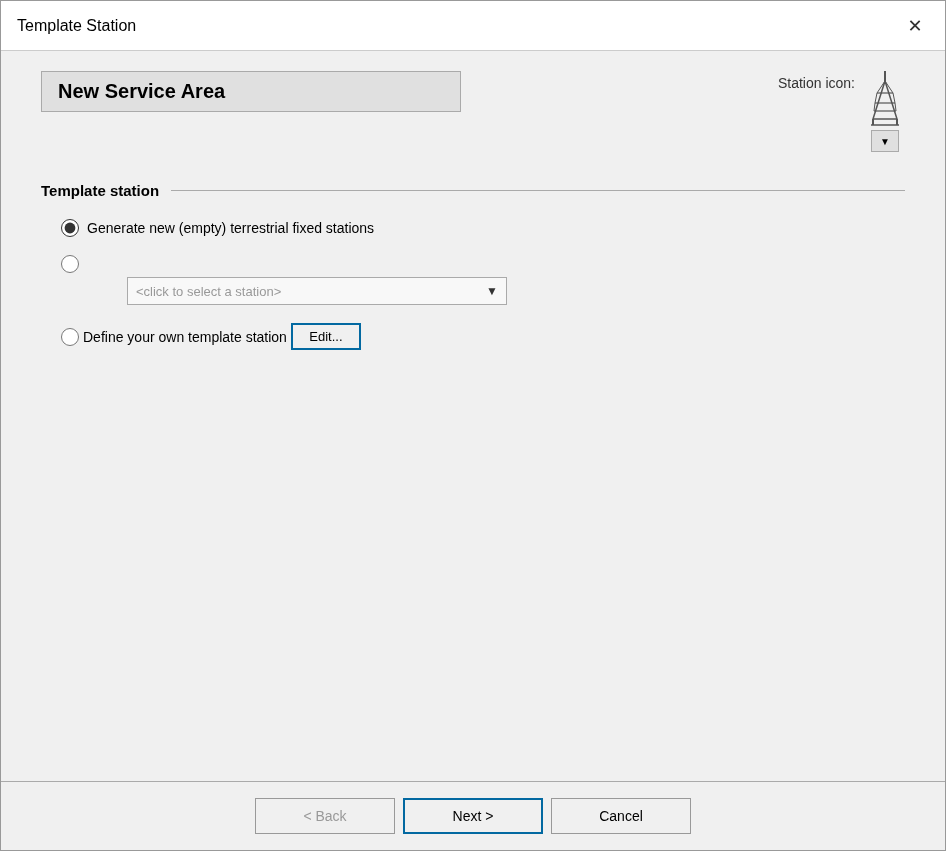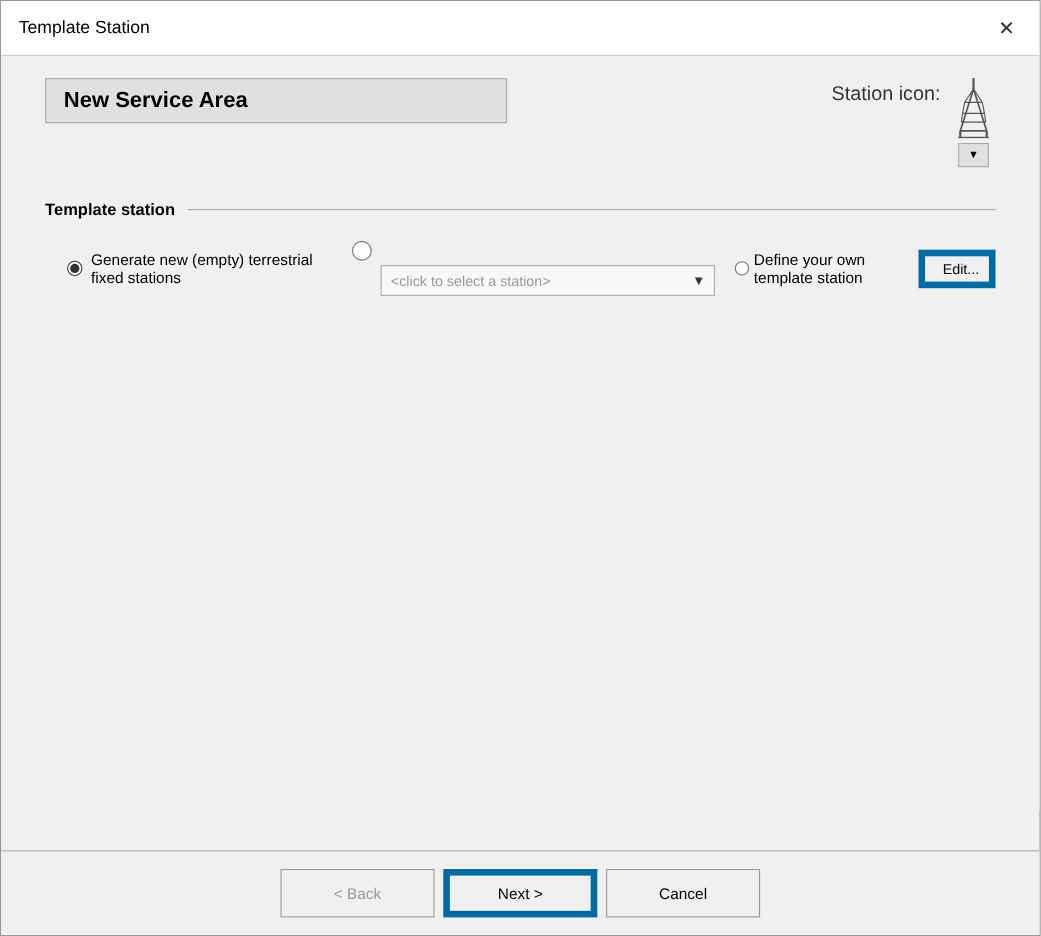--- a/index.html
+++ b/index.html
@@ -80,21 +80,21 @@
       width: 420px;
     }
 
     .station-icon-section {
       display: flex;
       align-items: flex-start;
       gap: 10px;
     }
 
     .station-icon-label {
-      font-size: 18px;
+      font-size: 14px;
       color: #333;
       margin-top: 4px;
     }
 
     .station-icon-container {
       display: flex;
       flex-direction: column;
       align-items: center;
       gap: 4px;
     }
@@ -132,21 +132,21 @@
     }
 
     .section-divider {
       flex: 1;
       height: 1px;
       background: #aaa;
     }
 
     .options-container {
       display: flex;
-      flex-direction: row;
+      flex-direction: column;
       gap: 18px;
       margin-left: 20px;
     }
 
     .radio-option {
       display: flex;
       align-items: center;
       gap: 8px;
     }
 
@@ -164,48 +164,49 @@
     }
 
     .station-select-row {
       display: flex;
       align-items: center;
       margin-left: 26px;
       margin-top: 4px;
     }
 
     .station-dropdown {
-      width: 304px;
+      width: 380px;
       height: 28px;
       background: #f8f8f8;
       border: 1px solid #aaa;
       color: #999;
       padding: 2px 8px;
       font-size: 13px;
       cursor: pointer;
       display: flex;
       align-items: center;
       justify-content: space-between;
+      margin-left: 40px;
     }
 
     .station-dropdown-arrow {
       font-size: 12px;
       color: #333;
     }
 
     .define-row {
       display: flex;
       align-items: center;
       gap: 4px;
     }
 
     .edit-button {
       padding: 4px 16px;
       background: #f0f0f0;
-      border: 6px solid #0369a1;
+      border: 2px solid #0369a1;
       cursor: pointer;
       font-size: 13px;
       color: #000;
       min-width: 70px;
     }
 
     .footer {
       border-top: 1px solid #aaa;
       padding: 16px 40px;
       display: flex;
@@ -219,21 +220,21 @@
       padding: 8px 0;
       width: 140px;
       font-size: 14px;
       cursor: pointer;
       background: #f0f0f0;
       border: 1px solid #999;
       color: #000;
     }
 
     .footer-button.primary {
-      border: 6px solid #0369a1;
+      border: 2px solid #0369a1;
     }
 
     .footer-button:disabled {
       color: #999;
       cursor: default;
     }
   </style>
 </head>
 <body>
 

